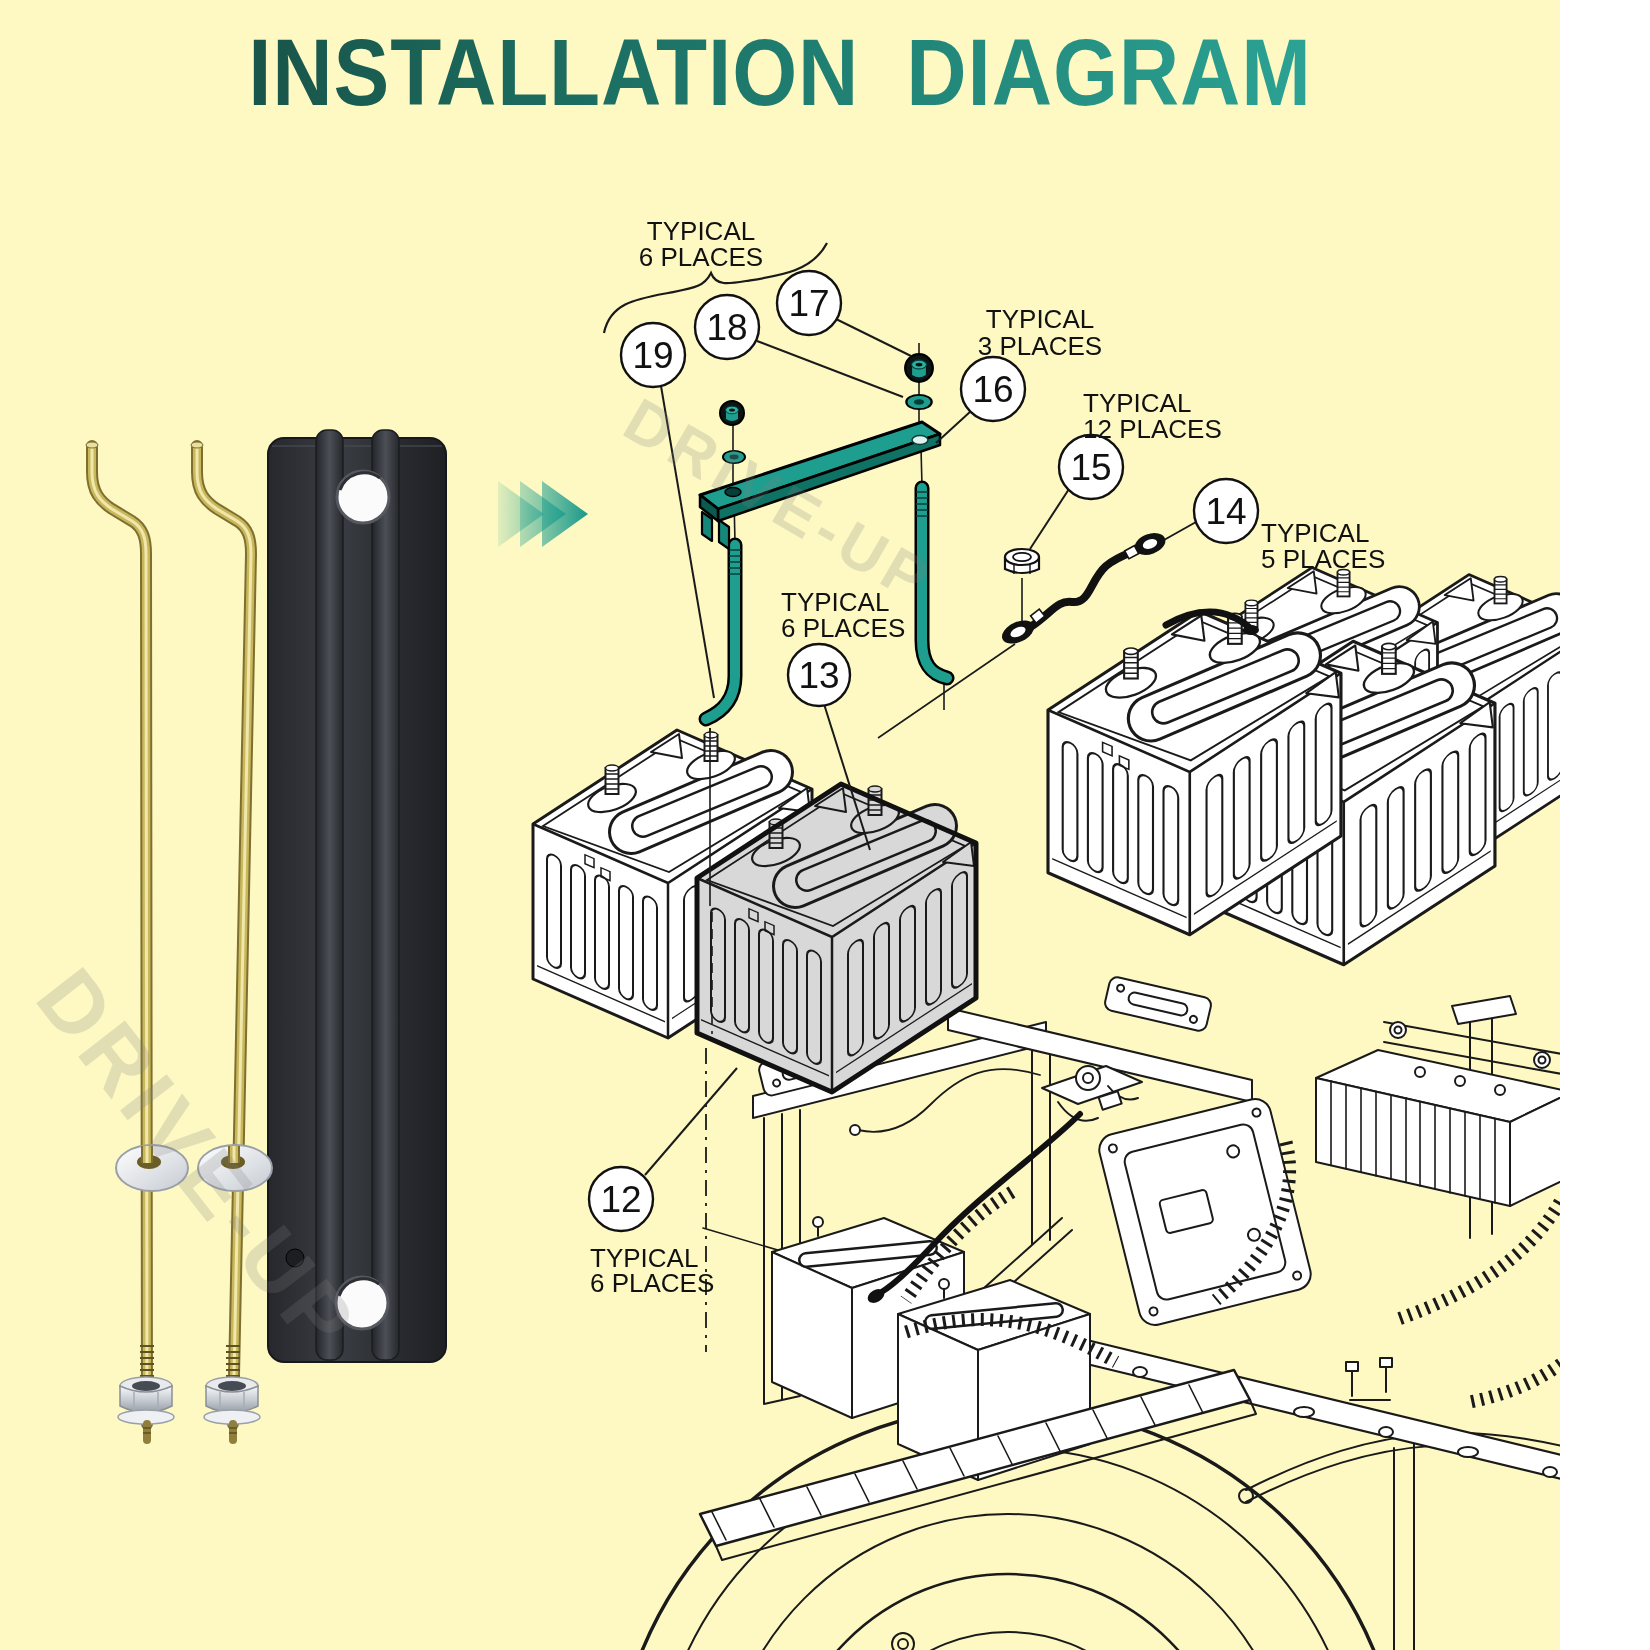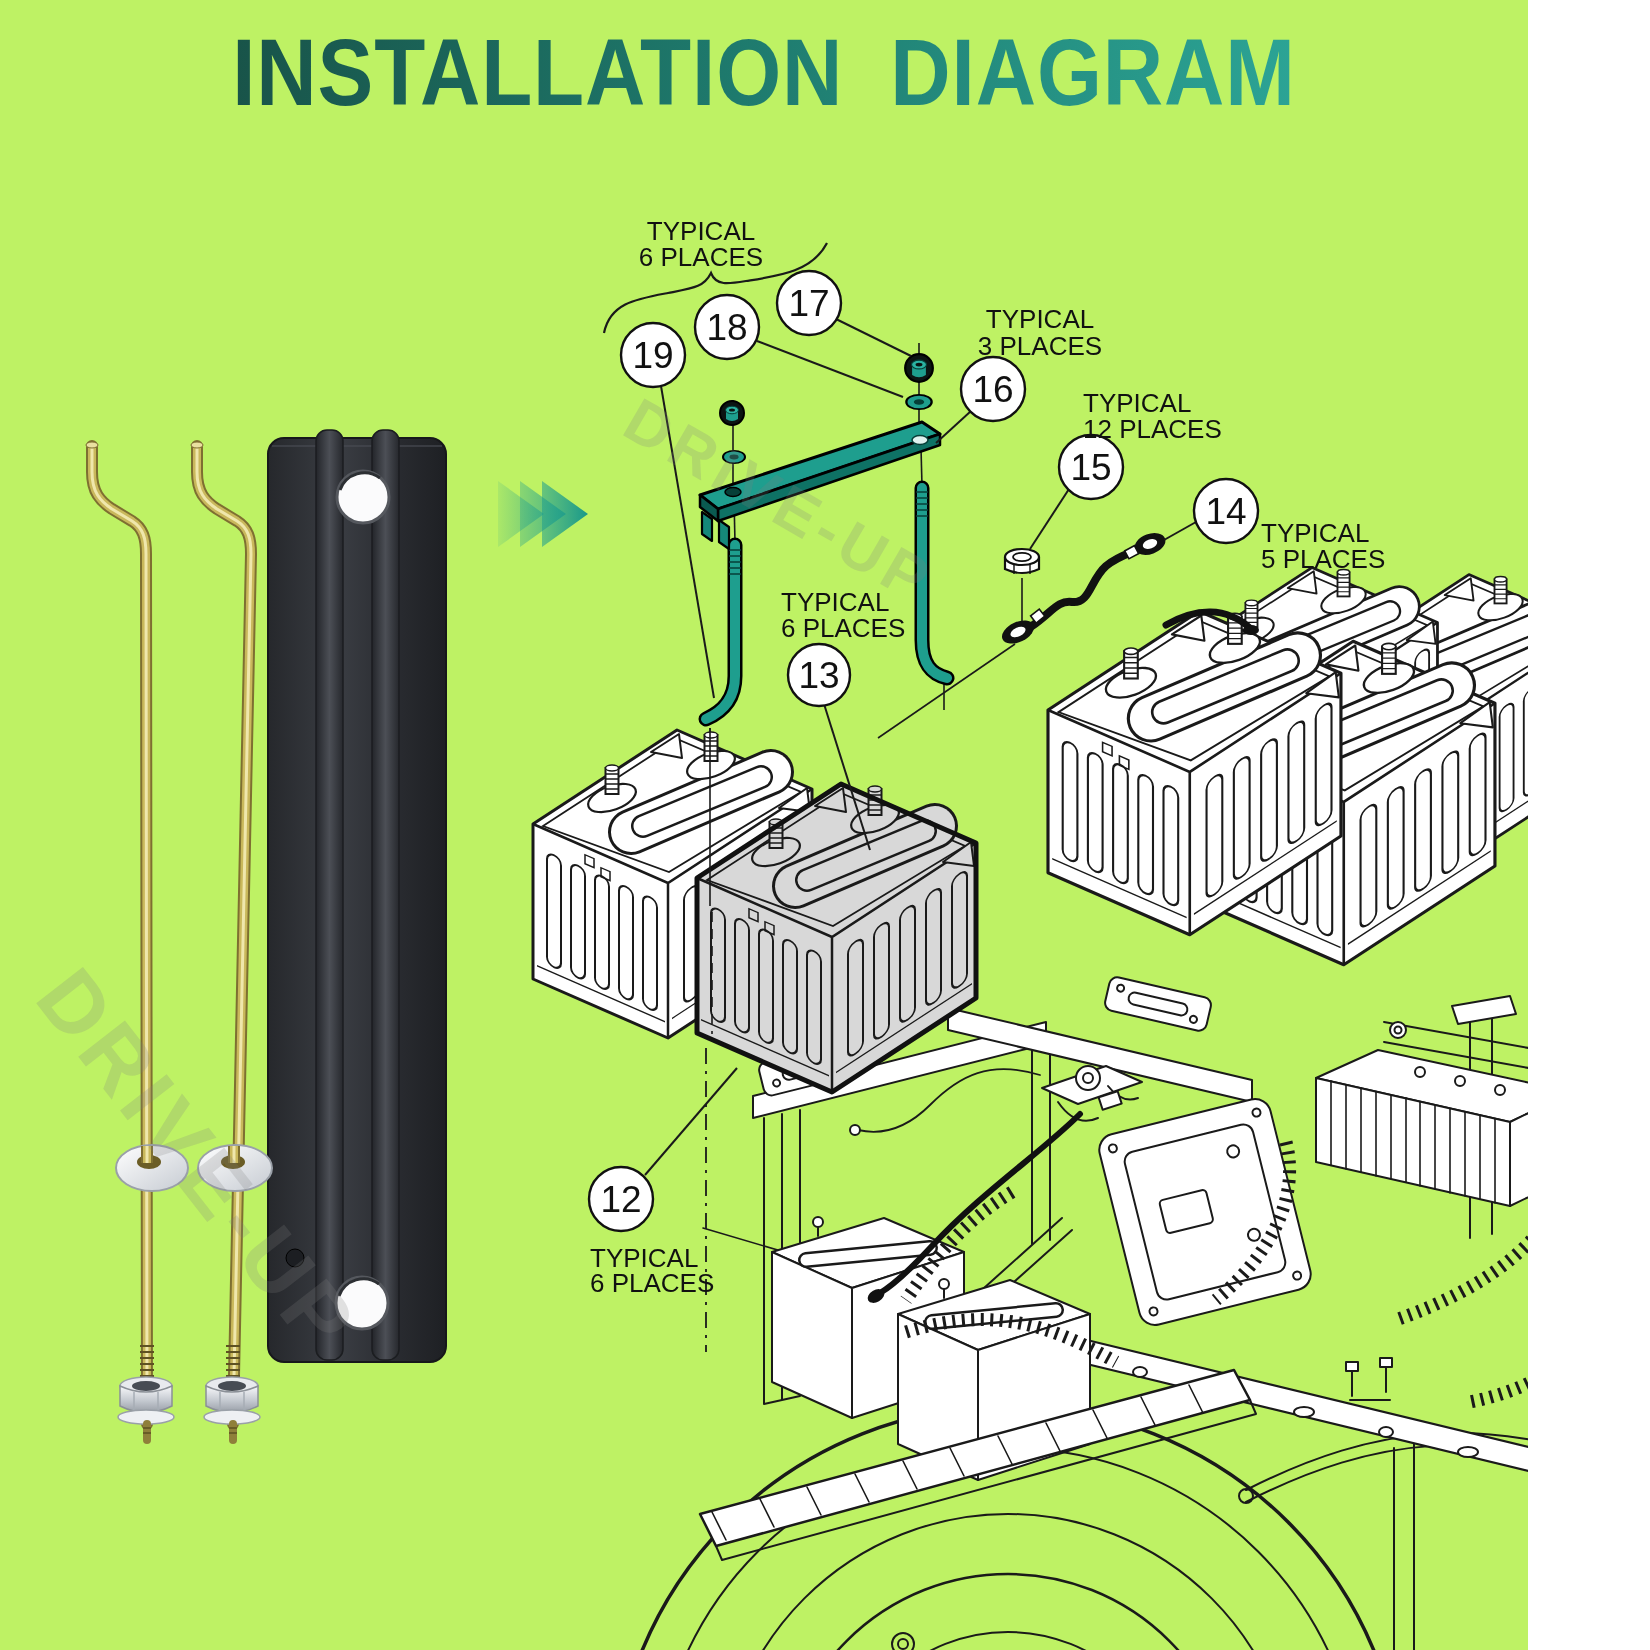--- a/index.html
+++ b/index.html
@@ -1,17 +1,17 @@
 <!DOCTYPE html>
 <html><head>
 <meta charset="utf-8">
 <style>
   html,body{margin:0;padding:0;background:#fff;}
-  .stage{position:relative;width:1528px;height:1650px;background:#bef264;overflow:hidden;
-         font-family:"Liberation Sans",sans-serif;}
+  .stage{position:relative;width:1528px;height:1650px;background:#fef9c3;overflow:hidden;
+         font-family:"Liberation Sans",sans-serif;padding-left:32px;}
   .title{position:absolute;top:18px;left:0;width:100%;margin:0;text-align:center;
          font-family:"Liberation Sans",sans-serif;font-weight:800;font-size:95px;
          letter-spacing:1px;word-spacing:26px;transform:scaleX(.88);
          background:linear-gradient(90deg,#17493F 0%,#1E7A6D 48%,#2FAE9F 100%);
          -webkit-background-clip:text;background-clip:text;color:transparent;
          -webkit-text-fill-color:transparent;}
   .scene{position:absolute;left:0;top:0;}
   .wm{position:absolute;font-weight:700;color:rgba(128,128,128,.22);white-space:nowrap;
       letter-spacing:6px;pointer-events:none;transform-origin:0 0;}
   .wm1{left:95px;top:950px;font-size:86px;transform:rotate(52deg);}

